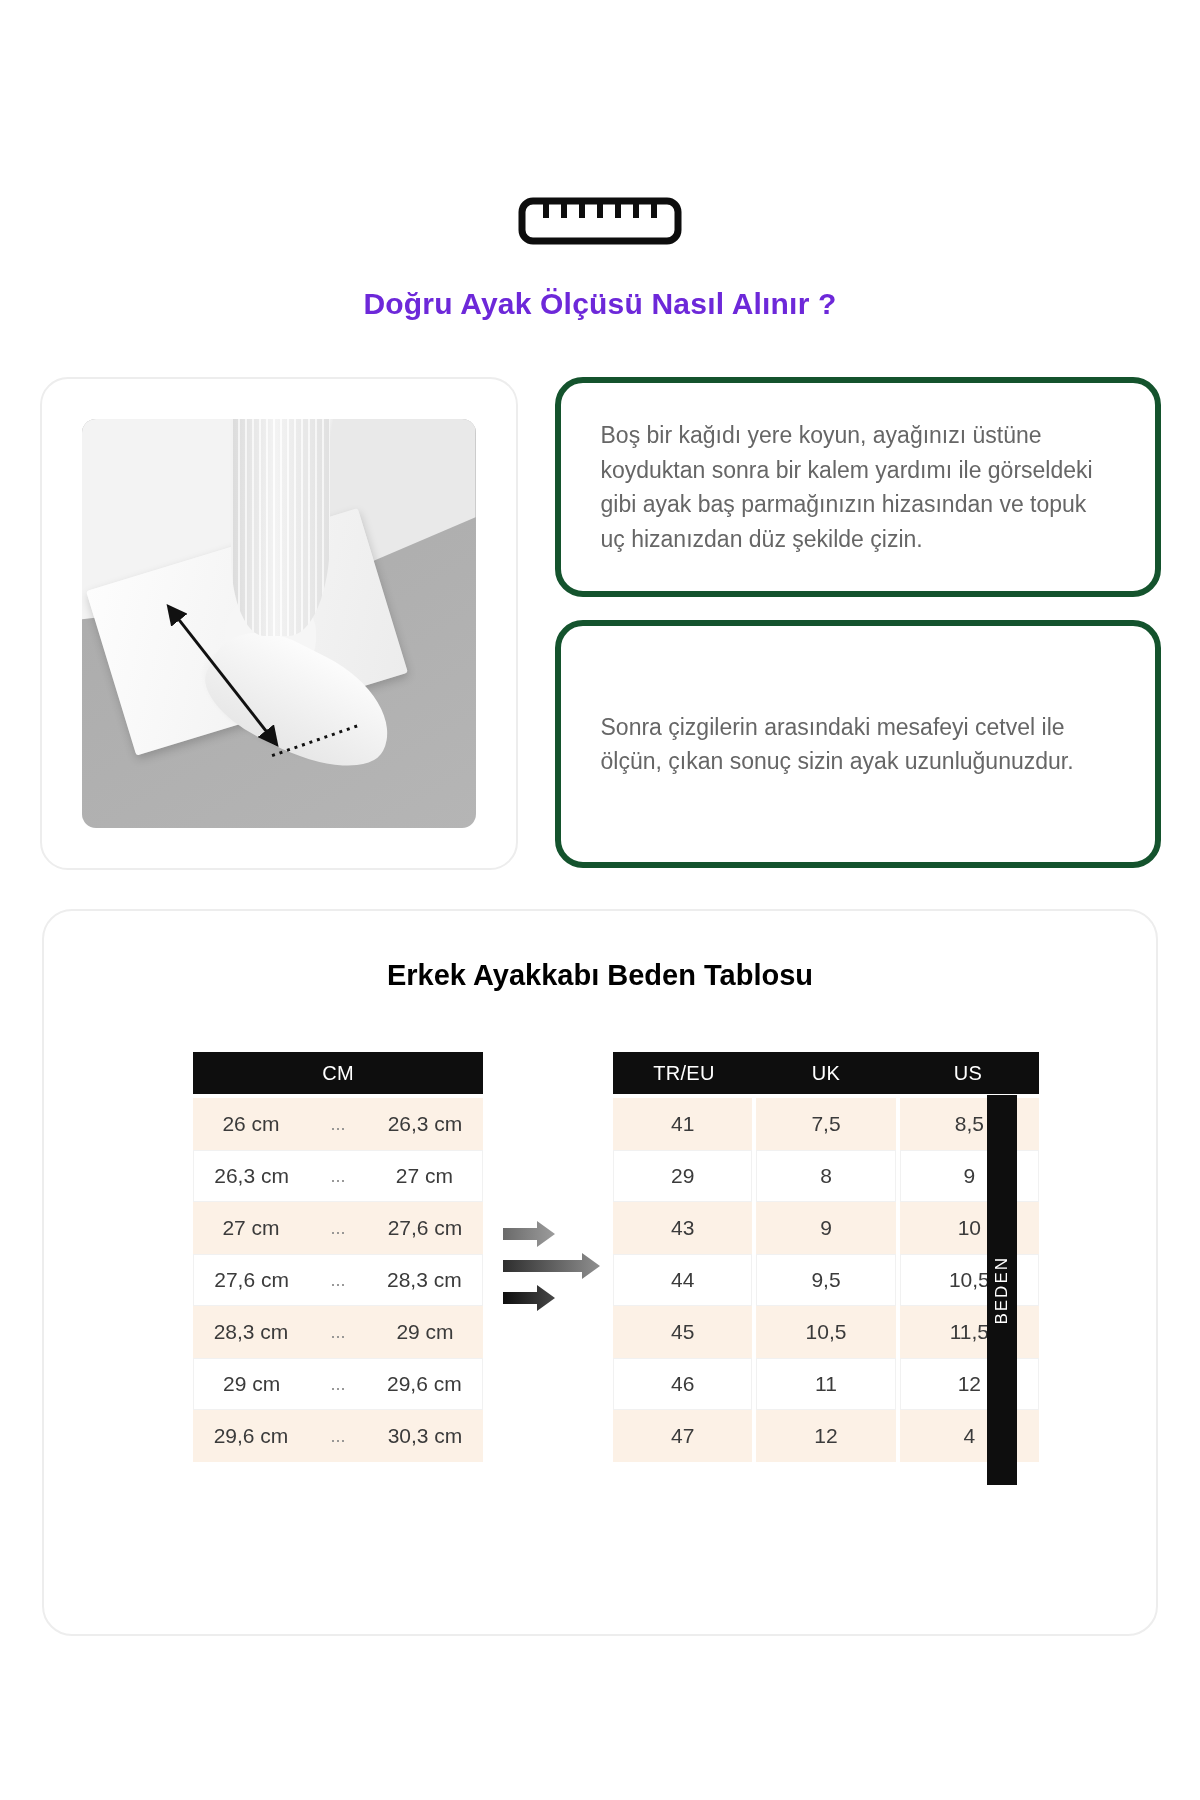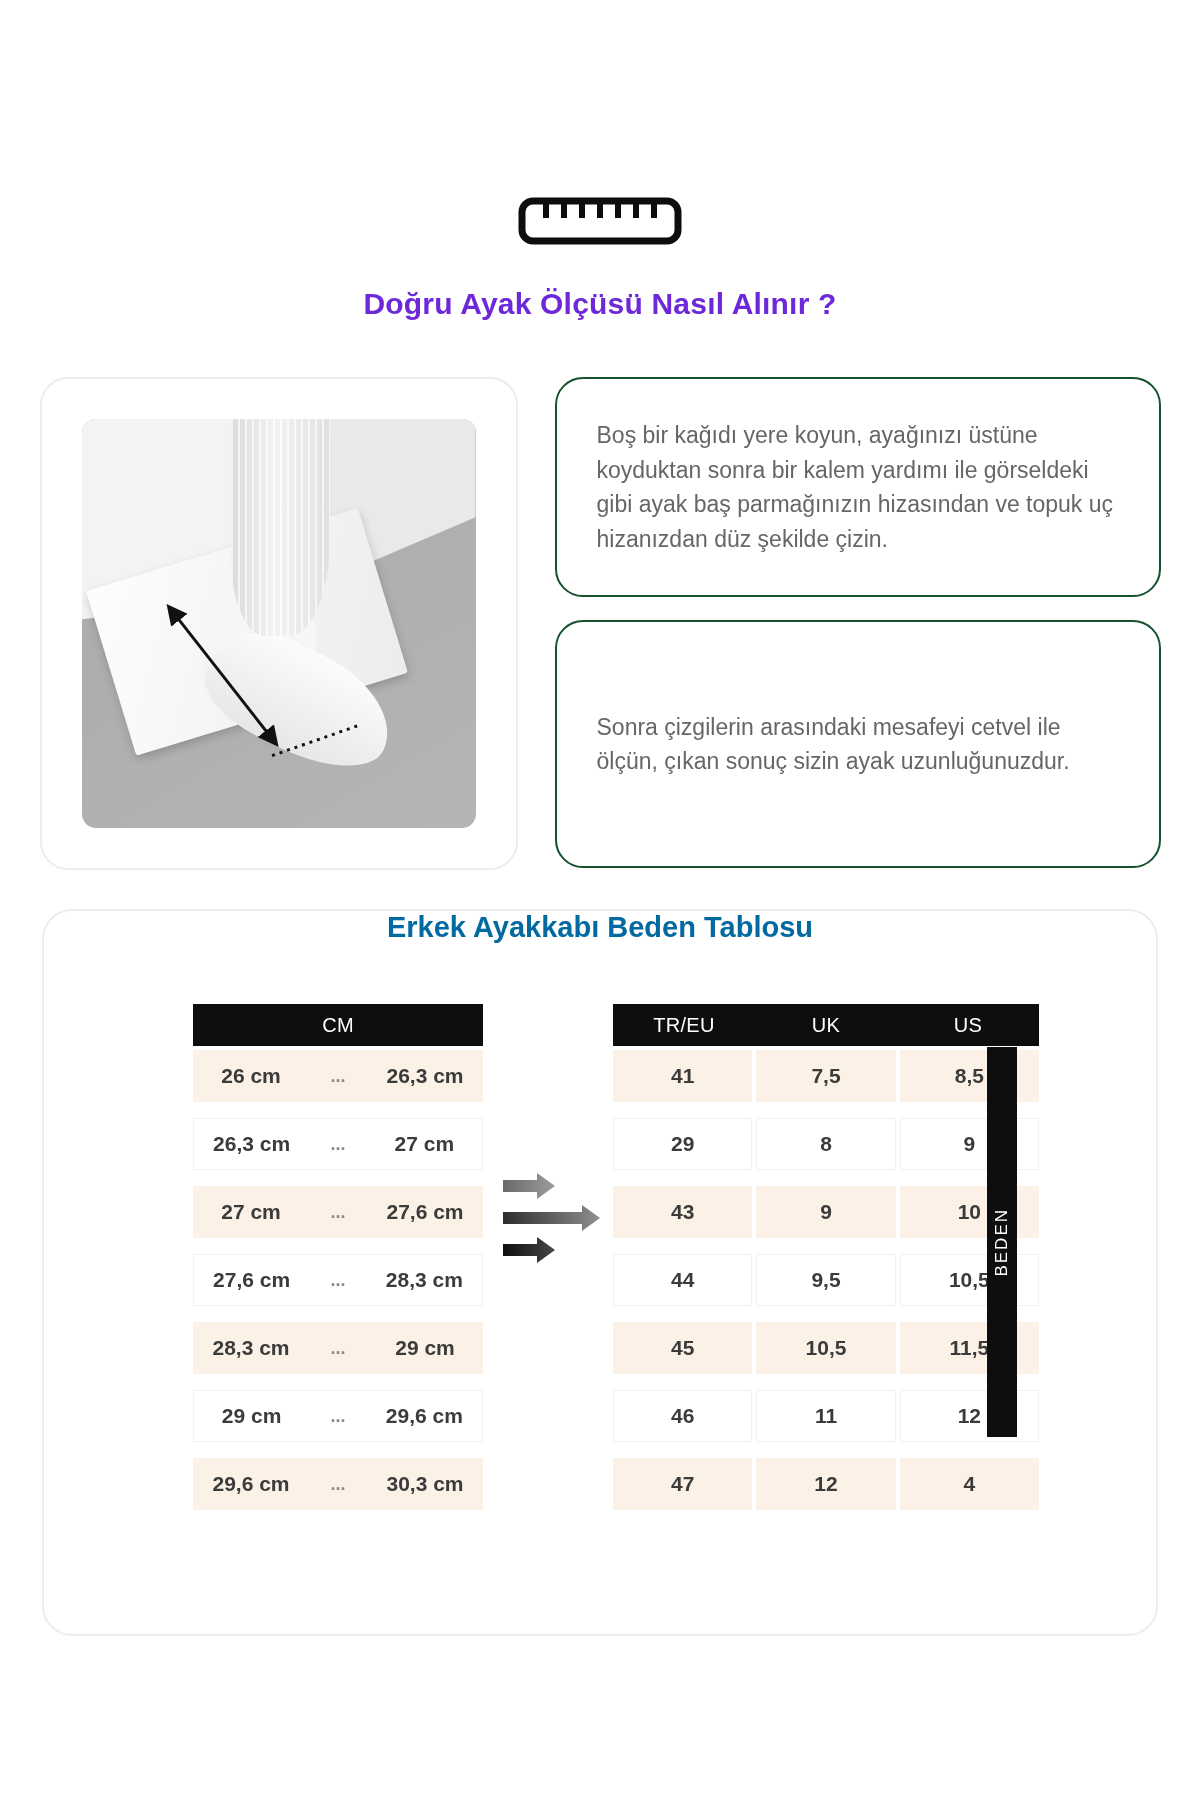--- a/index.html
+++ b/index.html
@@ -58,48 +58,48 @@
   .foot {
     position:absolute; left:33%; top:48%; width:49%; height:25%;
     transform:rotate(27deg); transform-origin:10% 50%;
     background:linear-gradient(180deg,#fcfcfc,#e7e7e7);
     border-radius:40% 55% 60% 45% / 55% 65% 50% 40%;
   }
   .photo-overlay { position:absolute; inset:0; width:100%; height:100%; }
 
   .text-col { flex:1; display:flex; flex-direction:column; gap:23px; }
   .info-box {
-    border:2px solid #14532d; border-radius:28px; background:#fff;
+    border:6px solid #14532d; border-radius:28px; background:#fff;
     padding:24px 40px; color:#666; font-size:23px; line-height:1.5;
     display:flex; align-items:center;
   }
   .info-box.first { height:220px; }
   .info-box.second { height:248px; }
 
   
   .chart-card {
     width:1116px; height:727px; margin:39px auto 0;
     border:2px solid #ededed; border-radius:30px; background:#fff; position:relative;
   }
-  .chart-title { text-align:center; font-size:29px; font-weight:bold; color:#0369a1; }
+  .chart-title { text-align:center; font-size:29px; font-weight:bold; color:#000000; margin-top:48px; }
   .tables { position:relative; height:433px; margin-top:60px; }
 
   .cm-table  { position:absolute; left:149px; top:0; width:290px; }
   .size-table{ position:absolute; left:569px; top:0; width:426px; }
 
   .t-head {
     height:42px; background:#0e0e0e; color:#fff; display:flex; align-items:center;
     font-size:20px; font-weight:500; margin-bottom:4px; letter-spacing:0.3px;
   }
   .cm-head { justify-content:center; }
   .size-head .h-cell { flex:1; text-align:center; }
 
   .t-row {
-    height:52px; margin-bottom:16px; display:flex; align-items:center;
-    font-size:21px; color:#3b3b3b;font-weight:bold;
+    height:52px; margin-bottom:0; display:flex; align-items:center;
+    font-size:21px; color:#3b3b3b;
   }
   .cm-table .t-row:nth-child(odd)  { background:#fff; border:1px solid #f1f1f1; }
   .cm-table .t-row:nth-child(even) { background:#fcf1e6; }
   .cm-table .cell.from { width:40%; text-align:center; }
   .cm-table .cell.dots { width:20%; text-align:center; color:#8a8a8a; font-size:18px; }
   .cm-table .cell.to   { width:40%; text-align:center; }
 
   .size-table .t-row { gap:4px; }
   .size-table .s-cell {
     flex:1; height:100%; display:flex; align-items:center; justify-content:center;

